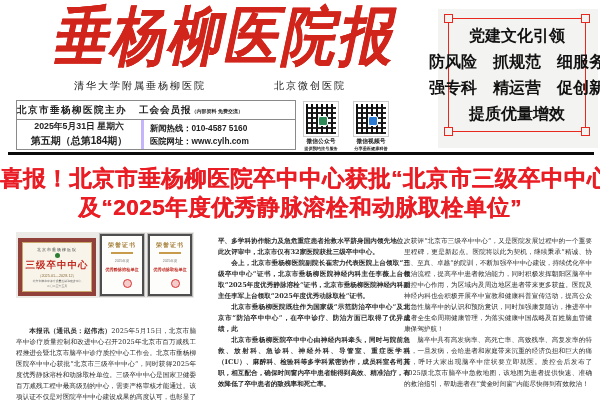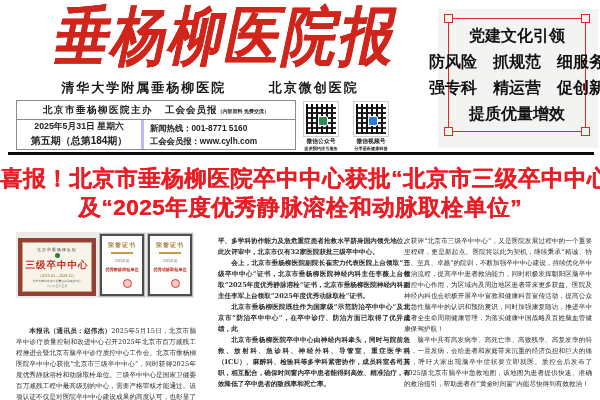--- a/index.html
+++ b/index.html
@@ -14,21 +14,21 @@
     position:absolute; left:18px; top:-6px; width:410px;
     font-family:"DejaVu Serif", serif; font-weight:900; font-style:italic;
     font-size:54px; letter-spacing:3px; color:#d1251c; text-align:center;
     transform:scaleY(1.18); transform-origin:top left;
     text-shadow:0.6px 0 #d1251c, 0 0.6px #d1251c;
     white-space:nowrap;
   }
   .masthead-subs {
     position:absolute; left:40px; top:79px; width:340px;
     display:flex; justify-content:space-around;
-    font-size:13px; font-weight:bold; color:#1a1a1a; letter-spacing:2px;
+    font-size:10px; font-weight:normal; color:#1a1a1a; letter-spacing:2px;
   }
   
   .slogan-panel {
     position:absolute; left:438px; top:9px; width:160px; height:139px;
     background:#f3f3f1;
   }
   .slogan-box {
     position:absolute; left:10px; top:9px; width:138px; height:114px;
     border:1.6px solid #e8281e;
     display:flex; flex-direction:column; justify-content:space-around;
@@ -43,21 +43,21 @@
   .c-bl{ left:-5px; bottom:-5px; border-right:none; border-top:none;}
   .c-br{ right:-5px; bottom:-5px; border-left:none; border-top:none;}
   .slogan-line { font-size:16px; font-weight:900; color:#111; white-space:nowrap; }
   
   .info-table {
     position:absolute; left:16px; top:100px; width:280px; height:50px;
     border:1px solid #8a8a8a; background:#fff;
   }
   .info-row1 {
     height:19px; border-bottom:1px solid #8a8a8a;
-    display:flex; align-items:center; justify-content:center; gap:12px;
+    display:flex; align-items:center; gap:12px;
     white-space:nowrap;
   }
   .publisher { font-size:9.5px; font-weight:900; letter-spacing:1.5px; }
   .union { font-size:9.5px; font-weight:900; letter-spacing:1px; }
   .union-note { font-size:5px; font-weight:bold; letter-spacing:0; }
   .info-row2 { display:flex; height:29px; }
   .info-cell-l {
     width:127px; border-right:3px solid #c4b5fd; text-align:center;
     display:flex; flex-direction:column; justify-content:center; gap:1px;
   }
@@ -167,22 +167,22 @@
     <div class="info-row1">
       <span class="publisher">北京市垂杨柳医院主办</span>
       <span class="union"><span>工会会员报</span><span class="union-note">（内部资料 免费交流）</span></span>
     </div>
     <div class="info-row2">
       <div class="info-cell-l">
         <div class="date-line">2025年5月31日 星期六</div>
         <div class="issue-line">第五期（总第184期）</div>
       </div>
       <div class="info-cell-r">
-        <div class="contact-line">新闻热线：001-8771 5160</div>
-        <div class="contact-line">工会会员报：www.cylh.com</div>
+        <div class="contact-line">新闻热线：010-4587 5160</div>
+        <div class="contact-line">医院网址：www.cylh.com</div>
       </div>
     </div>
   </div>
 
   <div class="qr-block q1">
     <div class="qr" style="--logo:#2e8b57"></div>
     <div class="qr-label">微信公众号</div>
     <div class="qr-note">提供预约挂号服务</div>
   </div>
   <div class="qr-block q2">

